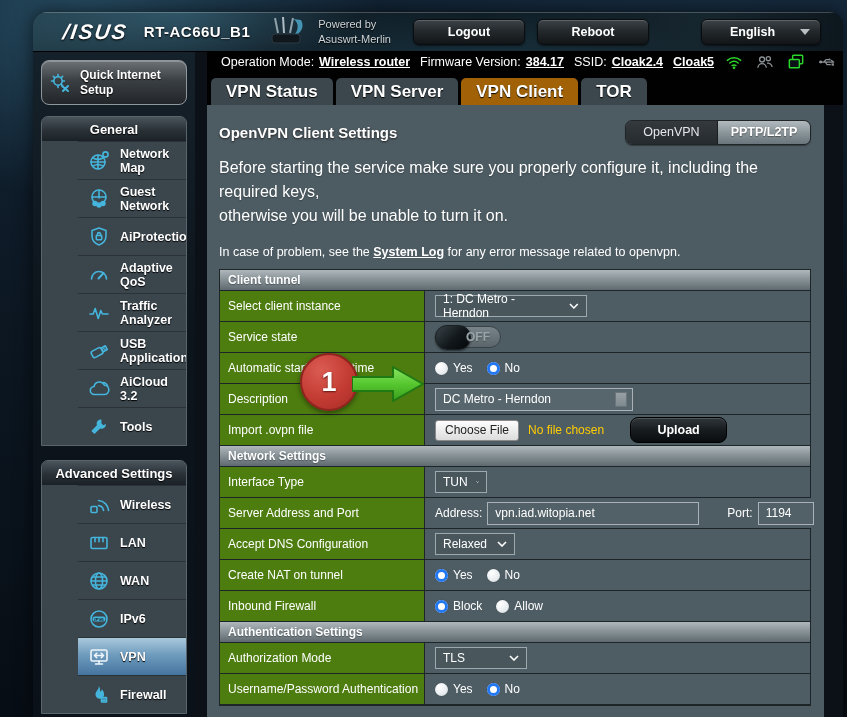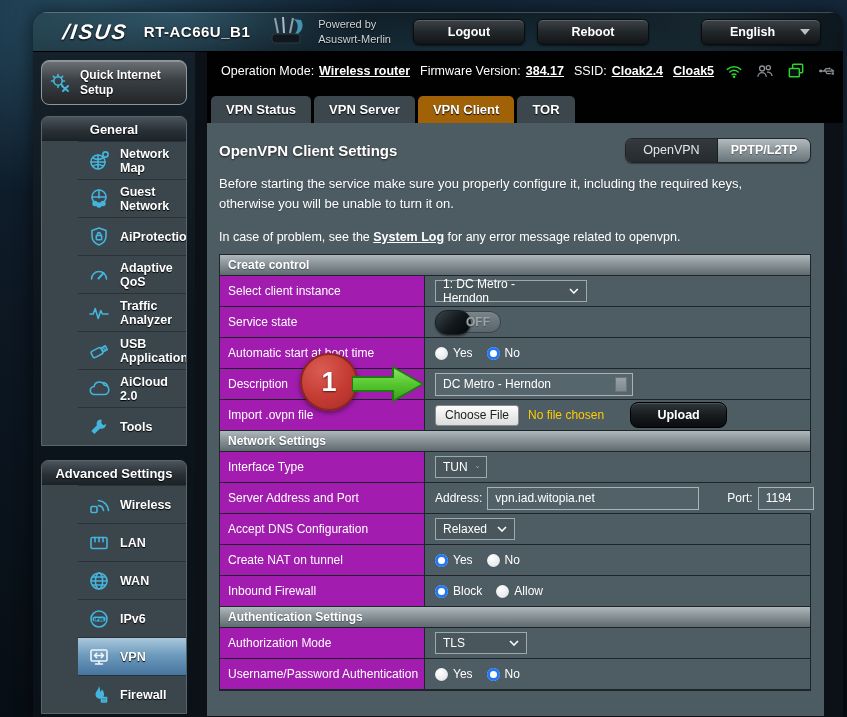--- a/index.html
+++ b/index.html
@@ -68,38 +68,38 @@
   .nicon svg { width:24px; height:24px; stroke:#45b5dc; fill:none; stroke-width:1.6; stroke-linecap:round; stroke-linejoin:round; }
   .nav-item.active .nicon svg { stroke:#eef6fb; }
   
   .main { flex:1; display:flex; flex-direction:column; background:#0b1117; min-width:0;padding-left:12px; }
   .statusbar { height:38px; background:#010101; display:flex; align-items:center; padding:0 16px 0 14px; color:#fff; font-size:12.5px; white-space:nowrap; }
   .statusbar .lab { margin-right:5px; }
   .statusbar a { color:#fff; font-weight:bold; text-decoration:underline; margin-right:10px; cursor:pointer; }
   .sb-icons { margin-left:auto; display:flex; align-items:center; gap:11px; }
   .sb-icons svg { width:20px; height:20px; cursor:pointer; }
   .tabsrow { background:#010101; display:flex; gap:3px; padding:6px 0 0 4px; height:33px; }
-  .tab { padding:0 15px; height:35px; line-height:27px; background:#3b474d; color:#fff; font-weight:bold; font-size:13px; border-radius:5px 5px 0 0; cursor:pointer; text-shadow:0 1px 1px #000; }
+  .tab { padding:0 15px; height:35px; line-height:27px; background:#3b474d; color:#fff; font-weight:bold; font-size:17px; border-radius:5px 5px 0 0; cursor:pointer; text-shadow:0 1px 1px #000; }
   .tab.active { background:#a16207; }
   .contentwrap { flex:1; background:#0b1117; }
   .panel { width:617px; min-height:100%; background:#4d5b62; padding:9px 13px 20px 12px; position:relative; }
   .title-row { display:flex; align-items:center; height:36px; }
   .page-title { color:#fff; font-weight:bold; font-size:15px; text-shadow:0 1px 2px #222; }
   .segmented { margin-left:auto; display:flex; height:25px; border:1px solid #202527; border-radius:7px; overflow:hidden; box-shadow:0 1px 1px rgba(0,0,0,.35); }
   .seg { width:92px; display:flex; align-items:center; justify-content:center; font-size:12.5px; cursor:pointer; }
   .seg-active { background:linear-gradient(180deg,#33393d,#262b2e); color:#e4e7e9; border-right:1px solid #1a1e20; }
   .seg-idle { background:linear-gradient(180deg,#b2babe 0%, #8b969b 50%, #69757b 100%); color:#fff; font-weight:bold; text-shadow:0 1px 1px #555; }
-  .intro { margin-top:6px; color:#fff; font-size:13px; line-height:1.5; text-shadow:0 1px 1px #3a464c; }
+  .intro { margin-top:6px; color:#fff; font-size:16px; line-height:1.5; text-shadow:0 1px 1px #3a464c; }
   .note { margin-top:17px; color:#fff; font-size:12.5px; }
   .note a { color:#fff; font-weight:bold; text-decoration:underline; cursor:pointer; }
   
   .stable { margin-top:10px; border:1px solid #1d2529; }
   .sec-hdr { height:21px; display:flex; align-items:center; padding-left:8px; background:linear-gradient(180deg,#b0b8bc 0%, #8d979c 40%, #5f6a70 100%); border-bottom:1px solid #1d2529; color:#fff; font-weight:bold; font-size:12px; text-shadow:0 1px 1px #4a545a; }
   .srow { display:flex; border-bottom:1px solid #1d2529; min-height:31px; }
-  .c-label { width:205px; flex-shrink:0; background:#a21caf; border-right:1px solid #1d2529; display:flex; align-items:center; padding:4px 4px 4px 8px; color:#fff; font-size:12px; }
+  .c-label { width:205px; flex-shrink:0; background:#4d7c0f; border-right:1px solid #1d2529; display:flex; align-items:center; padding:4px 4px 4px 8px; color:#fff; font-size:12px; }
   .c-value { flex:1; background:#4e5d64; display:flex; align-items:center; padding-left:10px; color:#fff; font-size:12px; }
   .selectbox { height:22px; background:#49575d; border:1px solid #9ea9ad; display:flex; align-items:center; gap:8px; padding:0 7px; color:#fff; font-size:12px; cursor:pointer; }
   .selectbox svg { width:10px; height:6px; stroke:#fff; stroke-width:1.6; fill:none; }
   .toggle { position:relative; width:66px; height:22px; border-radius:11px; background:linear-gradient(180deg,#79848a,#5a656b); border:1px solid #3a4247; cursor:pointer; }
   .knob { position:absolute; left:-1px; top:-2px; width:36px; height:25px; border-radius:12px; background:linear-gradient(135deg,#39444a 0%, #11171a 55%, #05080a 100%); border:1px solid #1a2023; box-shadow:0 1px 2px rgba(0,0,0,.5); }
   .toggle .state { position:absolute; right:10px; top:3px; color:#99a4a9; font-weight:bold; font-size:12px; text-shadow:0 1px 1px #434d52; }
   .radio { width:13px; height:13px; border-radius:50%; background:radial-gradient(circle at 35% 30%, #ffffff 0%, #e9edef 60%, #c9d0d3 100%); box-shadow:0 0 1px #333; margin-right:5px; cursor:pointer; flex-shrink:0; }
   .radio.checked { background:#fff; box-shadow:inset 0 0 0 3px #2277f2, 0 0 1px #333; }
   .ropt { display:flex; align-items:center; margin-right:14px; }
   .textinput { width:198px; height:23px; background:#57666c; border:1px solid #a9b2b6; display:flex; align-items:center; justify-content:space-between; padding:0 5px 0 7px; color:#fff; font-size:12px; cursor:text; }
@@ -211,21 +211,21 @@
                   <path d="M17 11.8h1.5M17 13.4h1.5" stroke-width="1.1"></path>
                 </g>
               </svg></span>
           <span class="lbl">USB Application</span>
         </div>
         <div class="nav-item">
           <span class="nicon"><svg viewBox="0 0 24 24">
                 <path d="M7.5 17.5a4 4 0 01-.4-8 5.4 5.4 0 0110.3-1.2 3.8 3.8 0 01-.4 9.2z"></path>
                 <path d="M16.5 5.5c2 .4 3.6 1.9 4.2 3.9"></path>
               </svg></span>
-          <span class="lbl">AiCloud 2.0</span>
+          <span class="lbl">AiCloud 3.2</span>
         </div>
         <div class="nav-item">
           <span class="nicon"><svg viewBox="0 0 24 24">
                 <path d="M14.5 4.5a4.3 4.3 0 00-4.6 5.8L4.3 15.9l3.2 3.2 5.6-5.6a4.3 4.3 0 005.8-4.6l-2.6 1.3-1.9-1.9z" fill="#45b5dc" stroke="none"></path>
               </svg></span>
           <span class="lbl">Tools</span>
         </div>
       </div>
 
       <div class="navbox" style="margin-top:14px;">
@@ -333,21 +333,21 @@
           <div class="intro">
             <div>Before starting the service make sure you properly configure it, including the required keys,</div>
             <div>otherwise you will be unable to turn it on.</div>
           </div>
           <div class="note">
             <span>In case of problem, see the </span><a>System Log</a><span> for any error message related to openvpn.</span>
           </div>
 
           <div class="stable">
 
-            <div class="sec-hdr">Create control</div>
+            <div class="sec-hdr">Client tunnel</div>
 
             <div class="srow">
               <div class="c-label">Select client instance</div>
               <div class="c-value">
                 <div class="selectbox" style="width:152px;">
                   <span>1: DC Metro - Herndon</span>
                   <svg style="margin-left:auto" viewBox="0 0 10 6">
                       <path d="M1 1l4 4 4-4"></path>
                     </svg>
                 </div>

